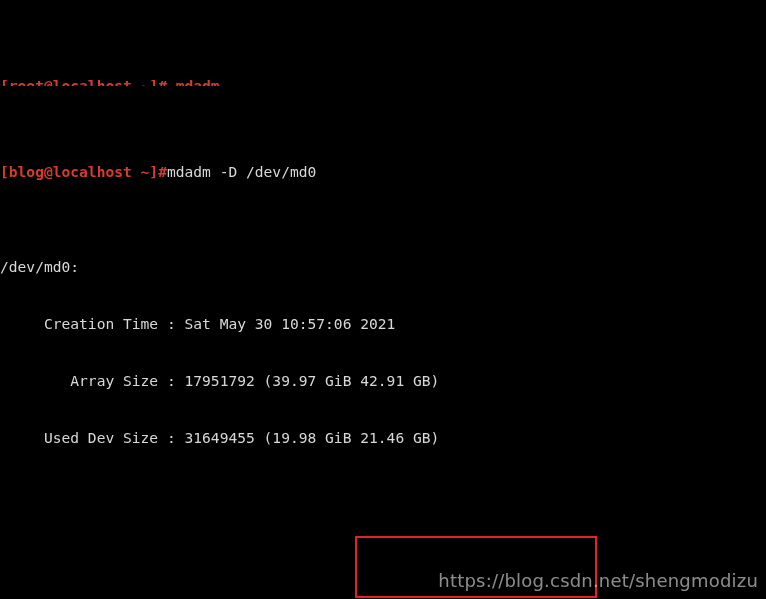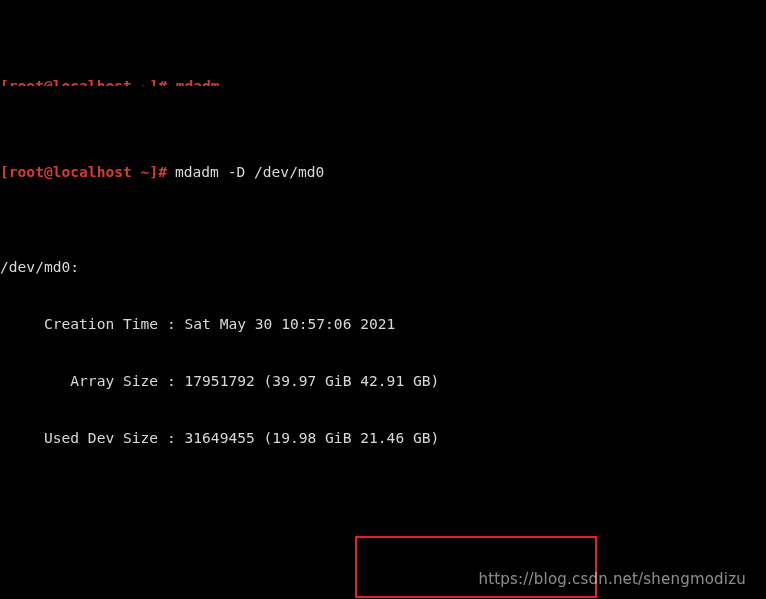--- a/index.html
+++ b/index.html
@@ -46,59 +46,59 @@
   .line.clipped-top {
     height: 10px;
     line-height: 19px;
     overflow: hidden;
     position: relative;
     top: 0;
     text-decoration: underline;
   }
 
   .c-red   { color: #d63b2f; font-weight: bold; }
-  .c-white { color: #d8d8d8; margin-left: 8px; }
+  .c-white { color: #d8d8d8; }
 
   
   #annotation-box {
     position: absolute;
     left: 355px;
     top: 536px;
     width: 242px;
     height: 62px;
     border: 2px solid #e2232a;
     box-sizing: border-box;
     pointer-events: none;
   }
 
   
   #watermark {
     position: absolute;
-    right: 20px;
+    right: 8px;
     top: 570px;
     font-family: "DejaVu Sans", "Liberation Sans", sans-serif;
-    font-size: 15px;
+    font-size: 18px;
     color: rgba(225, 225, 225, 0.62);
     letter-spacing: 0.2px;
     white-space: nowrap;
     pointer-events: none;
   }
 </style>
 </head>
 <body>
 
 <div id="terminal">
 
   <div id="screen">
 
     
     <div class="line clipped-top"><span class="c-red">[root@localhost ~]# mdadm</span></div>
 
     
-    <div class="line"><span class="c-red">[root@localhost ~]#</span><span class="c-white">mdadm -D /dev/md0</span></div>
+    <div class="line"><span class="c-red">[blog@localhost ~]#</span><span class="c-white">mdadm -D /dev/md0</span></div>
 
     
     <div class="line">/dev/md0:</div>
     <div class="line">     Creation Time : Sat May 30 10:57:06 2021</div>
     <div class="line">        Array Size : 17951792 (39.97 GiB 42.91 GB)</div>
     <div class="line">     Used Dev Size : 31649455 (19.98 GiB 21.46 GB)</div>
     
     
     
     

